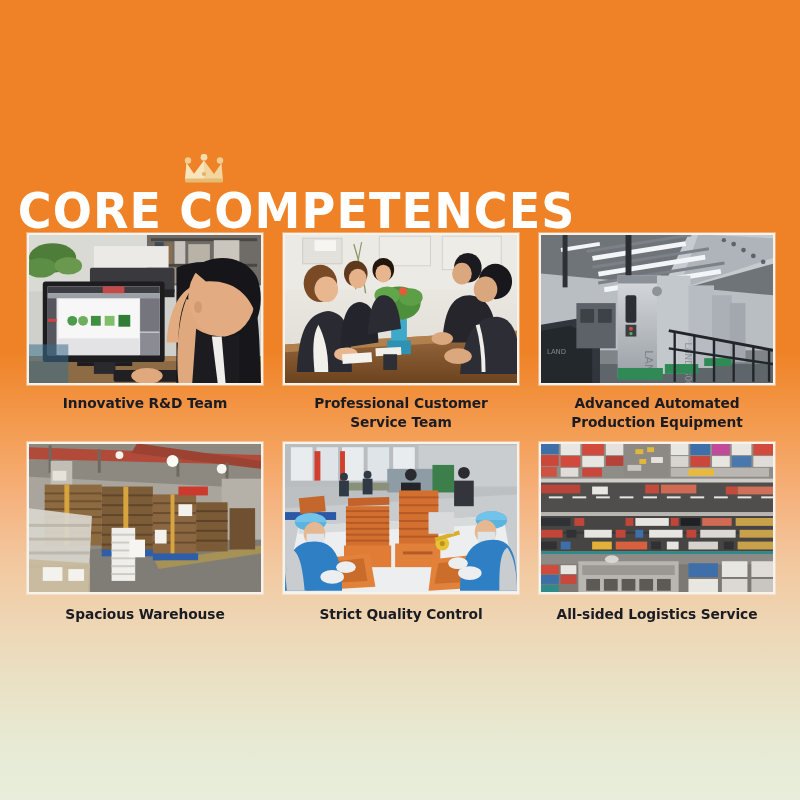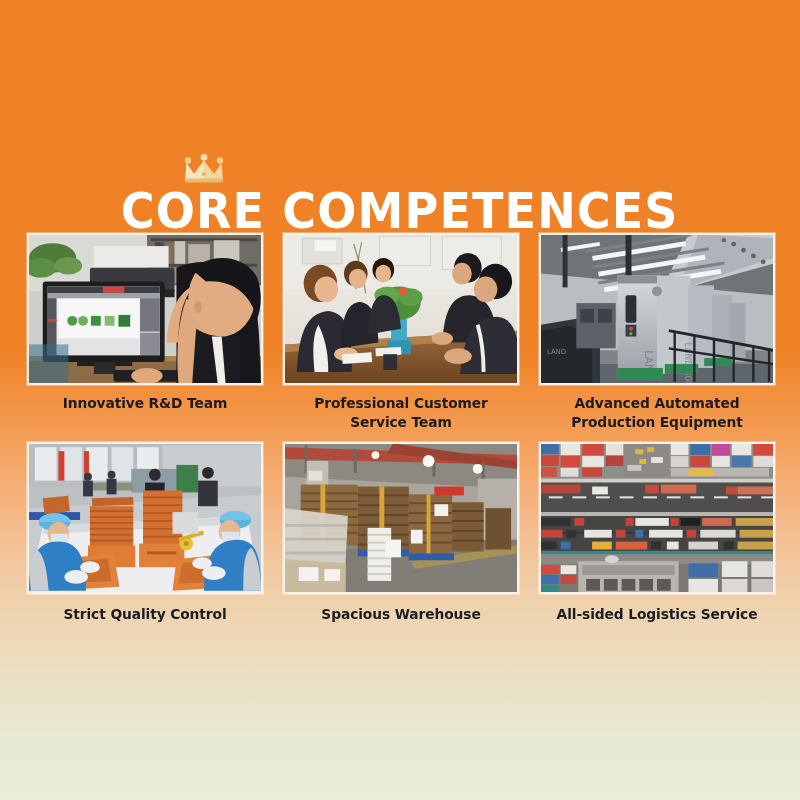--- a/index.html
+++ b/index.html
@@ -31,21 +31,21 @@
     box-sizing: border-box;
     overflow: hidden;
   }
 
   
   #title-block {
     position: absolute;
     left: 0;
     top: 148px;
     width: 800px;
-    text-align: center;
+    text-align: left;
   }
 
   #crown-icon {
     position: absolute;
     left: 182px;
     top: 6px;
     width: 44px;
     height: 30px;
     pointer-events: none;
   }
@@ -372,20 +372,132 @@
         </div>
       </div>
       <div class="caption">Advanced Automated
 Production Equipment</div>
     </div>
 
     <div class="cell row2">
       <div class="photo-frame">
         <div class="photo">
           <svg viewBox="0 0 236 152" preserveAspectRatio="xMidYMid slice" xmlns="http://www.w3.org/2000/svg">
+            <rect width="236" height="152" fill="#a9a49c"></rect>
+
+            <path d="M0 0 L236 0 L236 46 L0 34 Z" fill="#8d8880"></path>
+            <path d="M0 4 L236 12 L236 22 L0 16 Z" fill="#b24a3a"></path>
+            <path d="M110 0 L236 18 L236 26 L104 10 Z" fill="#9c4233"></path>
+            <g fill="#6e6961">
+              <rect x="20" y="2" width="3" height="28"></rect>
+              <rect x="70" y="6" width="3" height="24"></rect>
+              <rect x="150" y="14" width="3" height="20"></rect>
+              <rect x="200" y="20" width="3" height="18"></rect>
+            </g>
+            <circle cx="146" cy="18" r="6" fill="#fbfbf6"></circle>
+            <circle cx="196" cy="26" r="5" fill="#f7f7f2"></circle>
+            <circle cx="92" cy="12" r="4" fill="#f5f5f0"></circle>
+
+            <rect x="22" y="18" width="22" height="76" fill="#c3beb5"></rect>
+            <rect x="24" y="28" width="14" height="10" fill="#e6e2da"></rect>
+
+            <rect x="0" y="100" width="236" height="52" fill="#8e8a83"></rect>
+            <path d="M0 112 L236 96 L236 152 L0 152 Z" fill="#807c76"></path>
+            <path d="M128 120 L236 104 L236 112 L132 128 Z" fill="#c4a23e" opacity="0.55"></path>
+
+            <rect x="196" y="36" width="40" height="62" fill="#b6b1a8"></rect>
+
+            <g>
+              <rect x="16" y="42" width="58" height="62" fill="#8e6a40"></rect>
+              <g fill="#6e5130">
+                <rect x="16" y="50" width="58" height="2"></rect>
+                  <rect x="16" y="58" width="58" height="2"></rect>
+                <rect x="16" y="66" width="58" height="2"></rect>
+                  <rect x="16" y="74" width="58" height="2"></rect>
+                <rect x="16" y="82" width="58" height="2"></rect>
+                  <rect x="16" y="90" width="58" height="2"></rect>
+              </g>
+              <rect x="36" y="42" width="5" height="62" fill="#d8a43e"></rect>
+            </g>
+            <g>
+              <rect x="74" y="44" width="52" height="66" fill="#7d5c38"></rect>
+              <g fill="#60462a">
+                <rect x="74" y="52" width="52" height="2"></rect>
+                  <rect x="74" y="62" width="52" height="2"></rect>
+                <rect x="74" y="72" width="52" height="2"></rect>
+                  <rect x="74" y="82" width="52" height="2"></rect>
+                <rect x="74" y="92" width="52" height="2"></rect>
+                  <rect x="74" y="102" width="52" height="2"></rect>
+              </g>
+              <rect x="96" y="44" width="5" height="66" fill="#d8a43e"></rect>
+            </g>
+            <g>
+              <rect x="126" y="52" width="44" height="62" fill="#8a6740"></rect>
+              <g fill="#6a4d2e">
+                <rect x="126" y="60" width="44" height="2"></rect>
+                  <rect x="126" y="70" width="44" height="2"></rect>
+                <rect x="126" y="80" width="44" height="2"></rect>
+                  <rect x="126" y="90" width="44" height="2"></rect>
+                <rect x="126" y="100" width="44" height="2"></rect>
+              </g>
+              <rect x="144" y="52" width="4" height="62" fill="#d8a43e"></rect>
+              <rect x="152" y="62" width="14" height="12" fill="#f2f1ec"></rect>
+              <rect x="128" y="88" width="12" height="14" fill="#f2f1ec"></rect>
+            </g>
+            <g>
+              <rect x="170" y="60" width="32" height="50" fill="#7b5a36"></rect>
+              <g fill="#5d4228">
+                <rect x="170" y="68" width="32" height="2"></rect>
+                  <rect x="170" y="78" width="32" height="2"></rect>
+                <rect x="170" y="88" width="32" height="2"></rect>
+                  <rect x="170" y="98" width="32" height="2"></rect>
+              </g>
+            </g>
+            <rect x="204" y="66" width="26" height="42" fill="#6f5131"></rect>
+
+            <rect x="126" y="112" width="46" height="7" fill="#2f5ea8"></rect>
+            <rect x="74" y="108" width="52" height="7" fill="#2f5ea8"></rect>
+
+            <rect x="152" y="44" width="30" height="9" fill="#cc3a2e"></rect>
+
+            <g>
+              <path d="M0 66 L64 74 L60 152 L0 152 Z" fill="#d9d6cd" opacity="0.92"></path>
+              <g fill="#b9b5aa" opacity="0.85">
+                <rect x="0" y="82" width="62" height="3"></rect>
+                  <rect x="0" y="96" width="62" height="3"></rect>
+                <rect x="0" y="110" width="62" height="3"></rect>
+                  <rect x="0" y="124" width="62" height="3"></rect>
+              </g>
+              <path d="M0 118 L62 122 L62 152 L0 152 Z" fill="#c6b89a" opacity="0.9"></path>
+              <rect x="14" y="126" width="20" height="14" fill="#f3f2ee"></rect>
+              <rect x="40" y="128" width="16" height="12" fill="#f3f2ee"></rect>
+            </g>
+
+            <g>
+              <rect x="84" y="86" width="24" height="54" fill="#efeeea"></rect>
+              <g fill="#cfccc4">
+                <rect x="84" y="92" width="24" height="2"></rect>
+                  <rect x="84" y="100" width="24" height="2"></rect>
+                <rect x="84" y="108" width="24" height="2"></rect>
+                  <rect x="84" y="116" width="24" height="2"></rect>
+                <rect x="84" y="124" width="24" height="2"></rect>
+                  <rect x="84" y="132" width="24" height="2"></rect>
+              </g>
+            </g>
+            <rect x="102" y="98" width="16" height="18" fill="#f6f5f1"></rect>
+          </svg>
+        </div>
+      </div>
+      <div class="caption">Spacious Warehouse</div>
+    </div>
+
+    <div class="cell row2">
+      <div class="photo-frame">
+        <div class="photo">
+          <svg viewBox="0 0 236 152" preserveAspectRatio="xMidYMid slice" xmlns="http://www.w3.org/2000/svg">
             <rect width="236" height="152" fill="#cfd2d4"></rect>
 
             <rect x="0" y="0" width="236" height="46" fill="#b9bdc0"></rect>
             <rect x="6" y="4" width="22" height="34" fill="#e8ecef"></rect>
             <rect x="32" y="4" width="22" height="34" fill="#dfe4e8"></rect>
             <rect x="58" y="4" width="22" height="34" fill="#e8ecef"></rect>
             <rect x="84" y="4" width="22" height="34" fill="#dfe4e8"></rect>
             <rect x="110" y="4" width="22" height="34" fill="#e8ecef"></rect>
             <rect x="136" y="2" width="100" height="46" fill="#c9cdd0"></rect>
             <rect x="30" y="8" width="6" height="30" fill="#d1402f"></rect>
@@ -476,132 +588,20 @@
             </g>
 
             <circle cx="160" cy="102" r="7" fill="#e8c235"></circle>
             <circle cx="160" cy="102" r="2.6" fill="#b8941f"></circle>
             <rect x="152" y="96" width="26" height="4" fill="#d8b02c" transform="rotate(-16 152 96)"></rect>
             <rect x="146" y="70" width="26" height="22" fill="#d9dadb"></rect>
           </svg>
         </div>
       </div>
       <div class="caption">Strict Quality Control</div>
-    </div>
-
-    <div class="cell row2">
-      <div class="photo-frame">
-        <div class="photo">
-          <svg viewBox="0 0 236 152" preserveAspectRatio="xMidYMid slice" xmlns="http://www.w3.org/2000/svg">
-            <rect width="236" height="152" fill="#a9a49c"></rect>
-
-            <path d="M0 0 L236 0 L236 46 L0 34 Z" fill="#8d8880"></path>
-            <path d="M0 4 L236 12 L236 22 L0 16 Z" fill="#b24a3a"></path>
-            <path d="M110 0 L236 18 L236 26 L104 10 Z" fill="#9c4233"></path>
-            <g fill="#6e6961">
-              <rect x="20" y="2" width="3" height="28"></rect>
-              <rect x="70" y="6" width="3" height="24"></rect>
-              <rect x="150" y="14" width="3" height="20"></rect>
-              <rect x="200" y="20" width="3" height="18"></rect>
-            </g>
-            <circle cx="146" cy="18" r="6" fill="#fbfbf6"></circle>
-            <circle cx="196" cy="26" r="5" fill="#f7f7f2"></circle>
-            <circle cx="92" cy="12" r="4" fill="#f5f5f0"></circle>
-
-            <rect x="22" y="18" width="22" height="76" fill="#c3beb5"></rect>
-            <rect x="24" y="28" width="14" height="10" fill="#e6e2da"></rect>
-
-            <rect x="0" y="100" width="236" height="52" fill="#8e8a83"></rect>
-            <path d="M0 112 L236 96 L236 152 L0 152 Z" fill="#807c76"></path>
-            <path d="M128 120 L236 104 L236 112 L132 128 Z" fill="#c4a23e" opacity="0.55"></path>
-
-            <rect x="196" y="36" width="40" height="62" fill="#b6b1a8"></rect>
-
-            <g>
-              <rect x="16" y="42" width="58" height="62" fill="#8e6a40"></rect>
-              <g fill="#6e5130">
-                <rect x="16" y="50" width="58" height="2"></rect>
-                  <rect x="16" y="58" width="58" height="2"></rect>
-                <rect x="16" y="66" width="58" height="2"></rect>
-                  <rect x="16" y="74" width="58" height="2"></rect>
-                <rect x="16" y="82" width="58" height="2"></rect>
-                  <rect x="16" y="90" width="58" height="2"></rect>
-              </g>
-              <rect x="36" y="42" width="5" height="62" fill="#d8a43e"></rect>
-            </g>
-            <g>
-              <rect x="74" y="44" width="52" height="66" fill="#7d5c38"></rect>
-              <g fill="#60462a">
-                <rect x="74" y="52" width="52" height="2"></rect>
-                  <rect x="74" y="62" width="52" height="2"></rect>
-                <rect x="74" y="72" width="52" height="2"></rect>
-                  <rect x="74" y="82" width="52" height="2"></rect>
-                <rect x="74" y="92" width="52" height="2"></rect>
-                  <rect x="74" y="102" width="52" height="2"></rect>
-              </g>
-              <rect x="96" y="44" width="5" height="66" fill="#d8a43e"></rect>
-            </g>
-            <g>
-              <rect x="126" y="52" width="44" height="62" fill="#8a6740"></rect>
-              <g fill="#6a4d2e">
-                <rect x="126" y="60" width="44" height="2"></rect>
-                  <rect x="126" y="70" width="44" height="2"></rect>
-                <rect x="126" y="80" width="44" height="2"></rect>
-                  <rect x="126" y="90" width="44" height="2"></rect>
-                <rect x="126" y="100" width="44" height="2"></rect>
-              </g>
-              <rect x="144" y="52" width="4" height="62" fill="#d8a43e"></rect>
-              <rect x="152" y="62" width="14" height="12" fill="#f2f1ec"></rect>
-              <rect x="128" y="88" width="12" height="14" fill="#f2f1ec"></rect>
-            </g>
-            <g>
-              <rect x="170" y="60" width="32" height="50" fill="#7b5a36"></rect>
-              <g fill="#5d4228">
-                <rect x="170" y="68" width="32" height="2"></rect>
-                  <rect x="170" y="78" width="32" height="2"></rect>
-                <rect x="170" y="88" width="32" height="2"></rect>
-                  <rect x="170" y="98" width="32" height="2"></rect>
-              </g>
-            </g>
-            <rect x="204" y="66" width="26" height="42" fill="#6f5131"></rect>
-
-            <rect x="126" y="112" width="46" height="7" fill="#2f5ea8"></rect>
-            <rect x="74" y="108" width="52" height="7" fill="#2f5ea8"></rect>
-
-            <rect x="152" y="44" width="30" height="9" fill="#cc3a2e"></rect>
-
-            <g>
-              <path d="M0 66 L64 74 L60 152 L0 152 Z" fill="#d9d6cd" opacity="0.92"></path>
-              <g fill="#b9b5aa" opacity="0.85">
-                <rect x="0" y="82" width="62" height="3"></rect>
-                  <rect x="0" y="96" width="62" height="3"></rect>
-                <rect x="0" y="110" width="62" height="3"></rect>
-                  <rect x="0" y="124" width="62" height="3"></rect>
-              </g>
-              <path d="M0 118 L62 122 L62 152 L0 152 Z" fill="#c6b89a" opacity="0.9"></path>
-              <rect x="14" y="126" width="20" height="14" fill="#f3f2ee"></rect>
-              <rect x="40" y="128" width="16" height="12" fill="#f3f2ee"></rect>
-            </g>
-
-            <g>
-              <rect x="84" y="86" width="24" height="54" fill="#efeeea"></rect>
-              <g fill="#cfccc4">
-                <rect x="84" y="92" width="24" height="2"></rect>
-                  <rect x="84" y="100" width="24" height="2"></rect>
-                <rect x="84" y="108" width="24" height="2"></rect>
-                  <rect x="84" y="116" width="24" height="2"></rect>
-                <rect x="84" y="124" width="24" height="2"></rect>
-                  <rect x="84" y="132" width="24" height="2"></rect>
-              </g>
-            </g>
-            <rect x="102" y="98" width="16" height="18" fill="#f6f5f1"></rect>
-          </svg>
-        </div>
-      </div>
-      <div class="caption">Spacious Warehouse</div>
     </div>
 
     <div class="cell row2">
       <div class="photo-frame">
         <div class="photo">
           <svg viewBox="0 0 236 152" preserveAspectRatio="xMidYMid slice" xmlns="http://www.w3.org/2000/svg">
             <rect width="236" height="152" fill="#9a9893"></rect>
 
             <rect x="0" y="0" width="236" height="36" fill="#8f8d88"></rect>
             <g>

